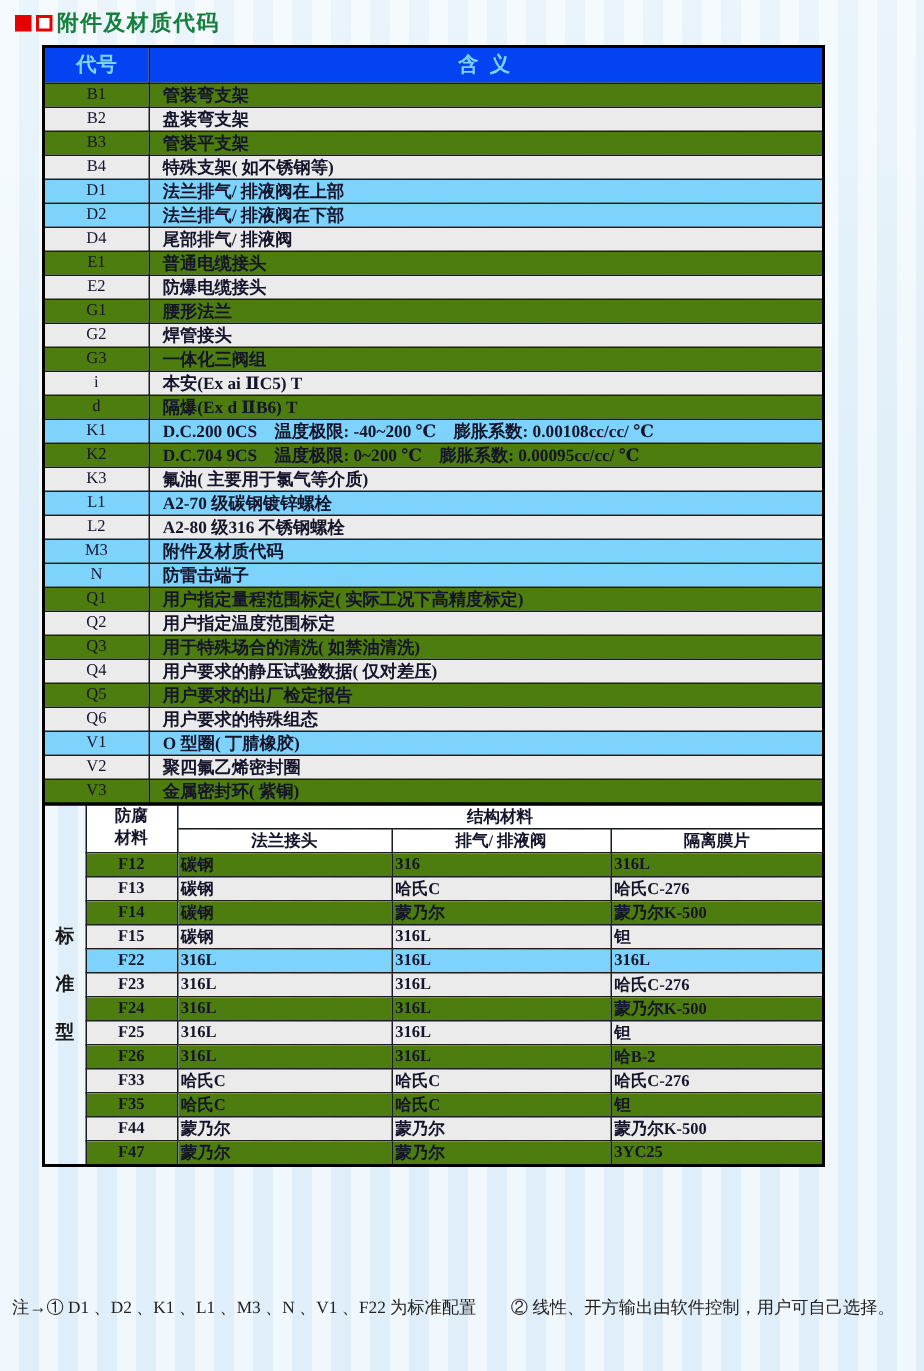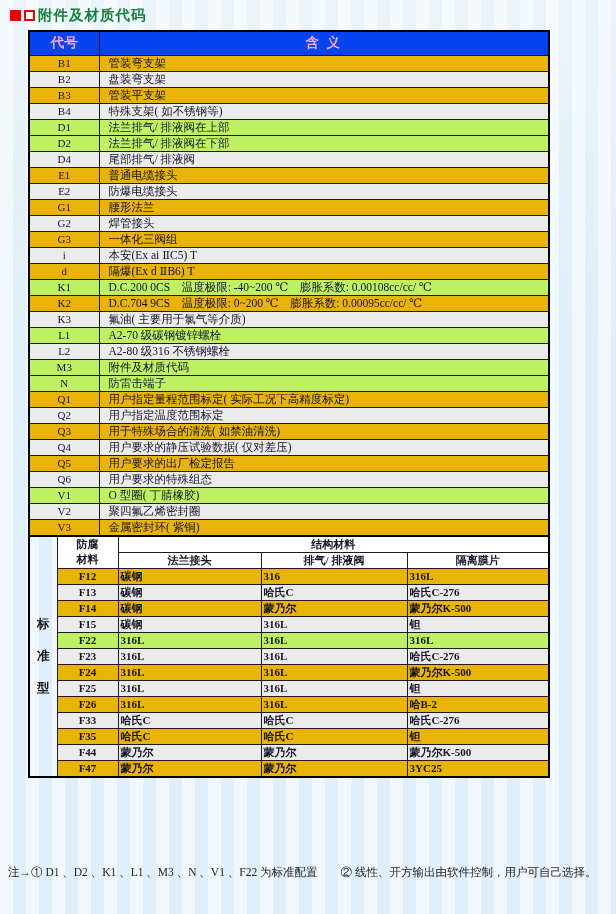--- a/index.html
+++ b/index.html
@@ -21,27 +21,27 @@
   .sq-filled{width:11px;height:11px;background:#e60000;}
   .sq-outline{width:7px;height:7px;border:2px solid #e60000;background:#ffffff;}
   .title-text{letter-spacing:1px;}
 
   .tablewrap{position:absolute;left:28px;top:30px;width:520px;}
   table{border-collapse:collapse;table-layout:fixed;width:520px;border:2px solid #000;}
   td,th{border:1px solid #1c1c1c;padding:0 2px;overflow:hidden;white-space:nowrap;
         font-weight:normal;color:#14142a;}
   tr{height:16px;}
   thead tr.head{height:24px;}
-  th.head{background:#0343f2;color:#f9a8d4;font-size:13.5px;font-weight:bold;text-align:center;}
+  th.head{background:#0343f2;color:#7dd3fc;font-size:13.5px;font-weight:bold;text-align:center;}
   th.head-meaning{letter-spacing:2px;text-align:center;}
   .code-cell{text-align:center;font-size:11px;}
-  .meaning-cell{text-align:left;padding-left:9px;font-size:11.5px;font-weight:400;}
-  .row-white{background:#eab308;}
+  .meaning-cell{text-align:left;padding-left:9px;font-size:11.5px;font-weight:700;}
+  .row-white{background:#4d7c0f;}
   .row-gray{background:#ebebeb;}
-  .row-blue{background:#bef264;}
+  .row-blue{background:#7dd3fc;}
 
   .mat-table{margin-top:-2px;}
   .mat-table td{font-size:11px;font-weight:600;}
   .mat-table .hdr{background:#ffffff;font-size:11px;font-weight:700;text-align:center;margin-top:14px;}
   .corrosion-hdr{white-space:pre-line;line-height:1.35;}
   .side-cell{background:transparent;vertical-align:middle;}
   .side-label{display:flex;flex-direction:column;align-items:center;gap:15px;
               font-size:12.5px;font-weight:700;color:#1a1a1a;}
   .notes{
     position:absolute;left:8px;top:862px;width:604px;

